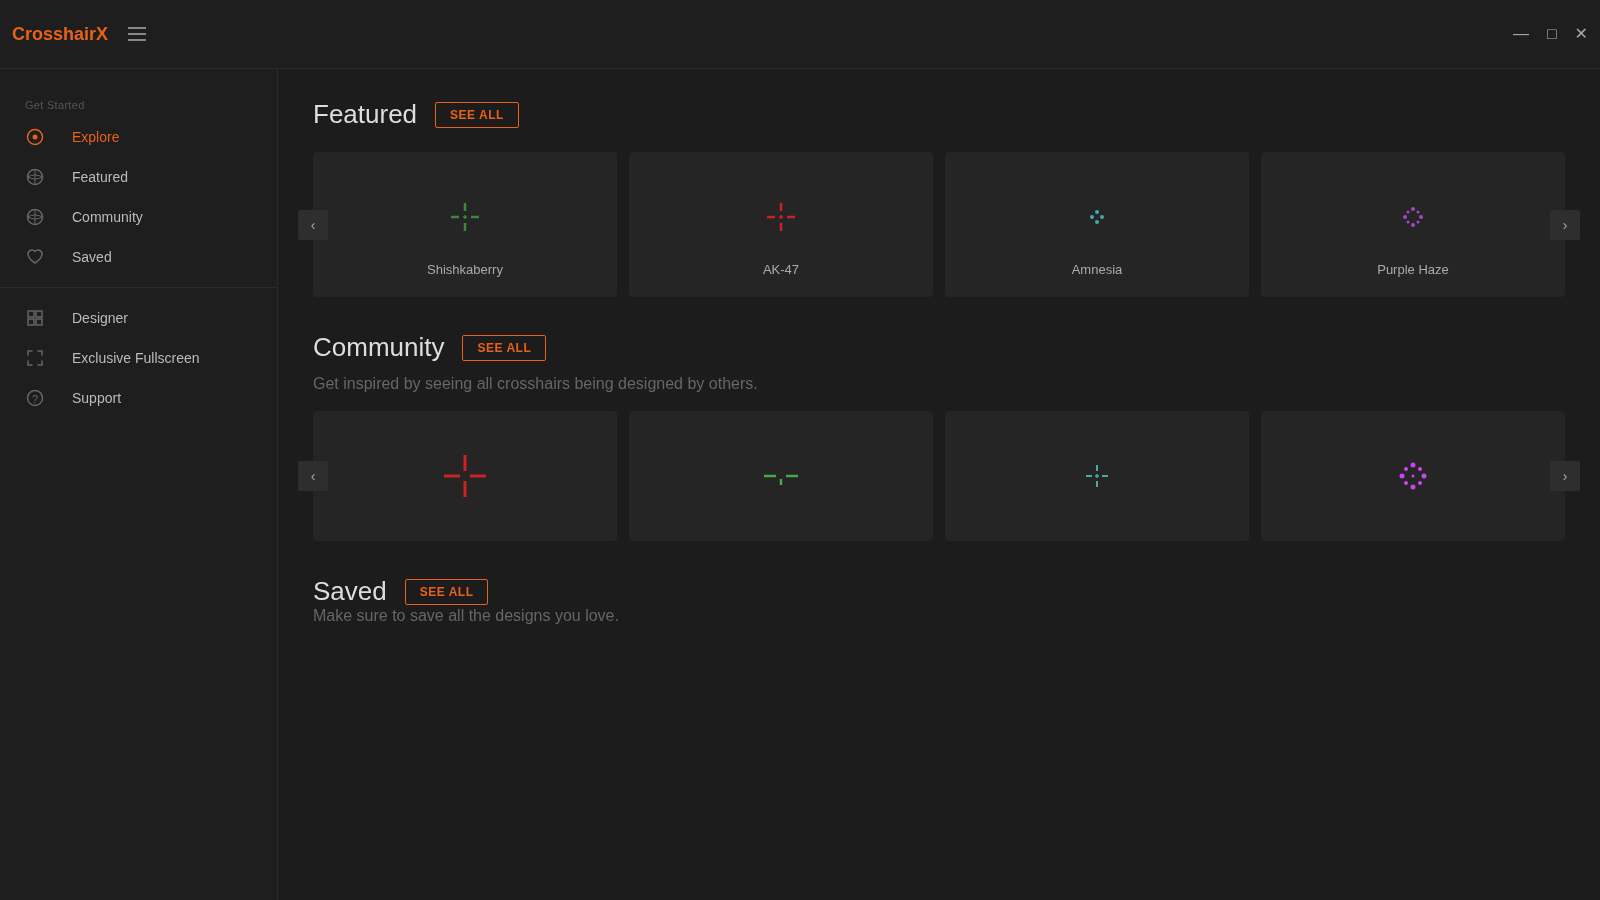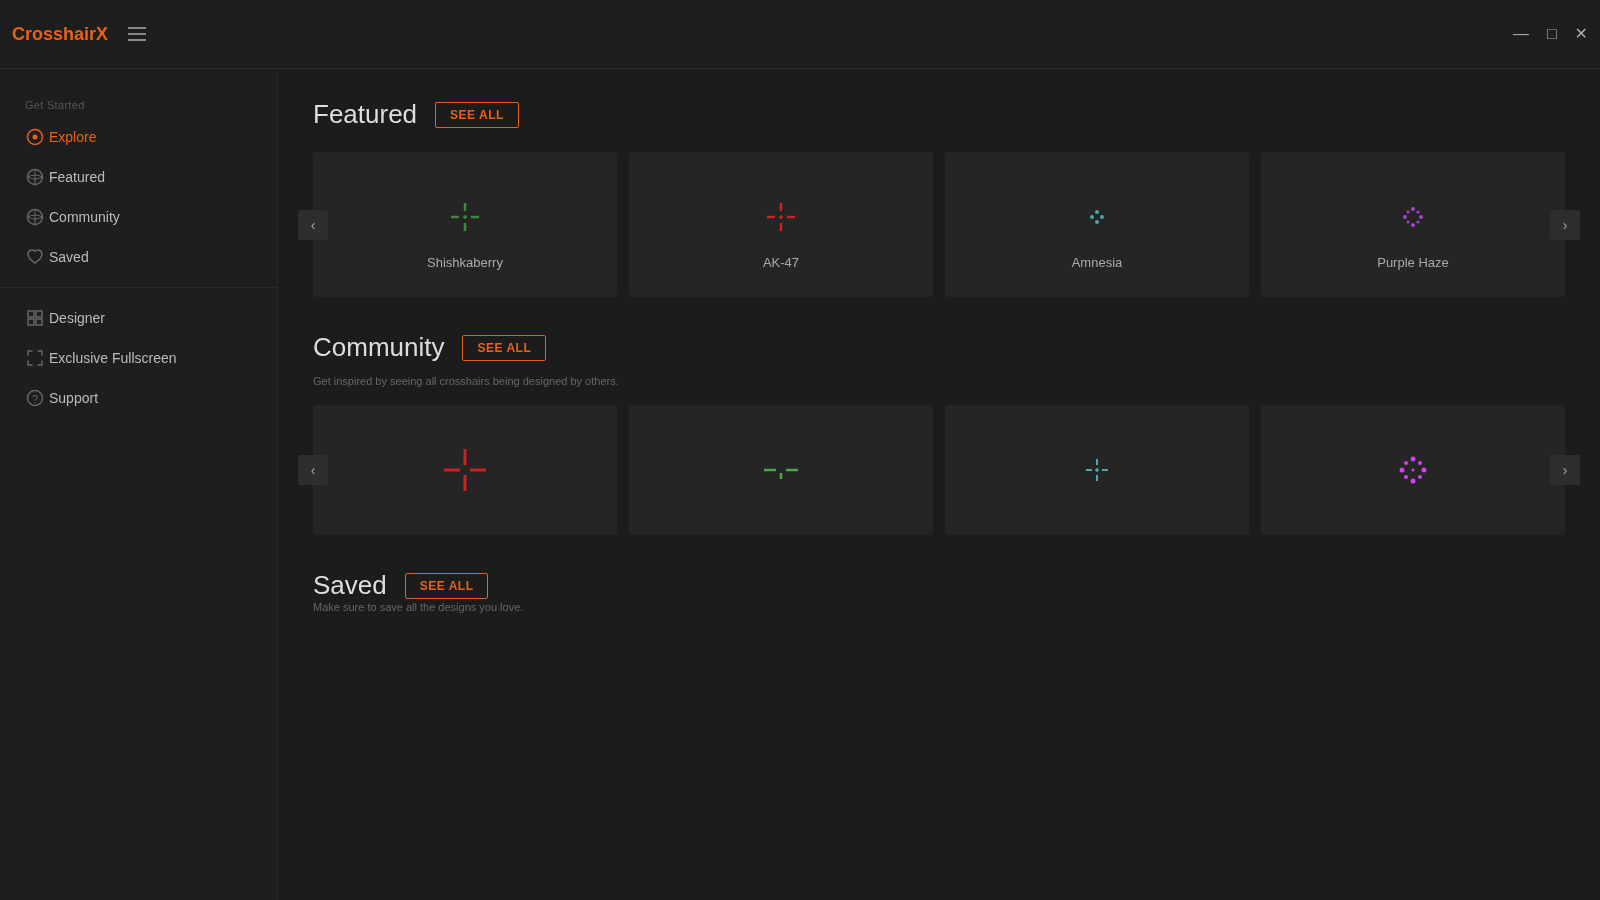--- a/index.html
+++ b/index.html
@@ -83,21 +83,21 @@
     .sidebar-section-label {
       font-size: 11px;
       color: #555;
       text-transform: none;
       padding: 10px 25px 6px;
       letter-spacing: 0.3px;
     }
     .sidebar-item {
       display: flex;
       align-items: center;
-      gap: 4px;
+      gap: 27px;
       padding: 10px 25px;
       cursor: pointer;
       border-radius: 0;
       transition: background 0.15s;
     }
     .sidebar-item.active .sidebar-item-label { color: #e8611a; }
     .sidebar-item.active .sidebar-icon { color: #e8611a; }
     .sidebar-icon {
       width: 20px;
       height: 20px;
@@ -177,21 +177,21 @@
       height: 60px;
       display: flex;
       align-items: center;
       justify-content: center;
       margin-bottom: 16px;
     }
     .card-label {
       font-size: 13px;
       color: #aaa;
       position: absolute;
-      bottom: 27px;
+      bottom: 20px;
     }
     .carousel-arrow {
       position: absolute;
       top: 50%;
       transform: translateY(-50%);
       background: #2e2e2e;
       border: none;
       color: #aaa;
       width: 30px;
       height: 30px;
@@ -201,21 +201,21 @@
       cursor: pointer;
       border-radius: 2px;
       font-size: 14px;
       z-index: 10;
     }
     .carousel-arrow.left { left: -15px; }
     .carousel-arrow.right { right: -15px; }
 
     
     .section-description {
-      font-size: 11px;
+      font-size: 16px;
       color: #666;
       margin-bottom: 18px;
       margin-top: -10px;
     }
 
     
     .community-card {
       background: #252525;
       border-radius: 4px;
       flex: 0 0 calc(25% - 9px);

